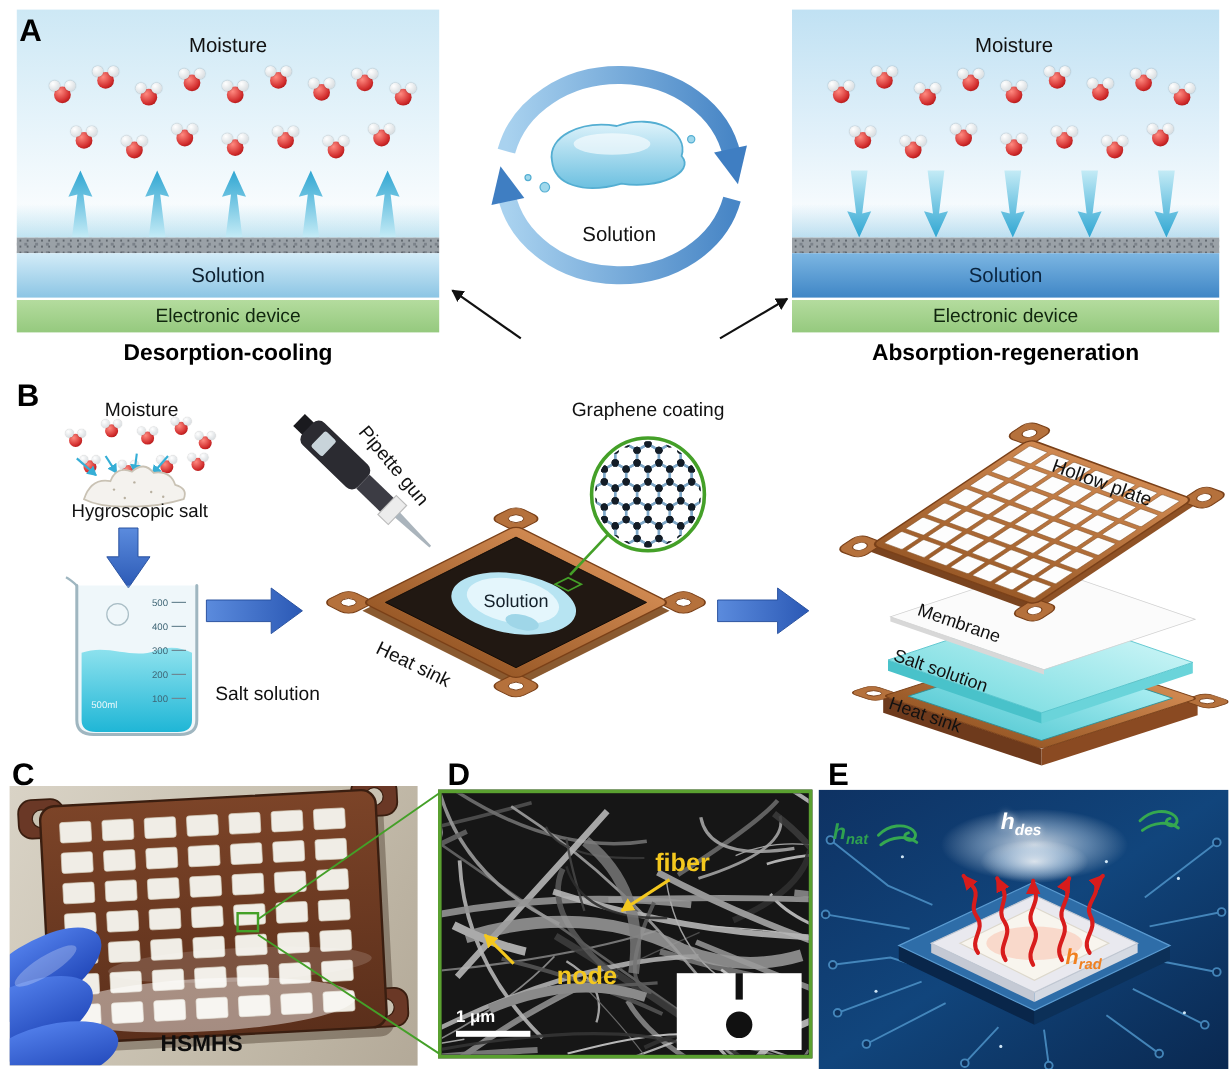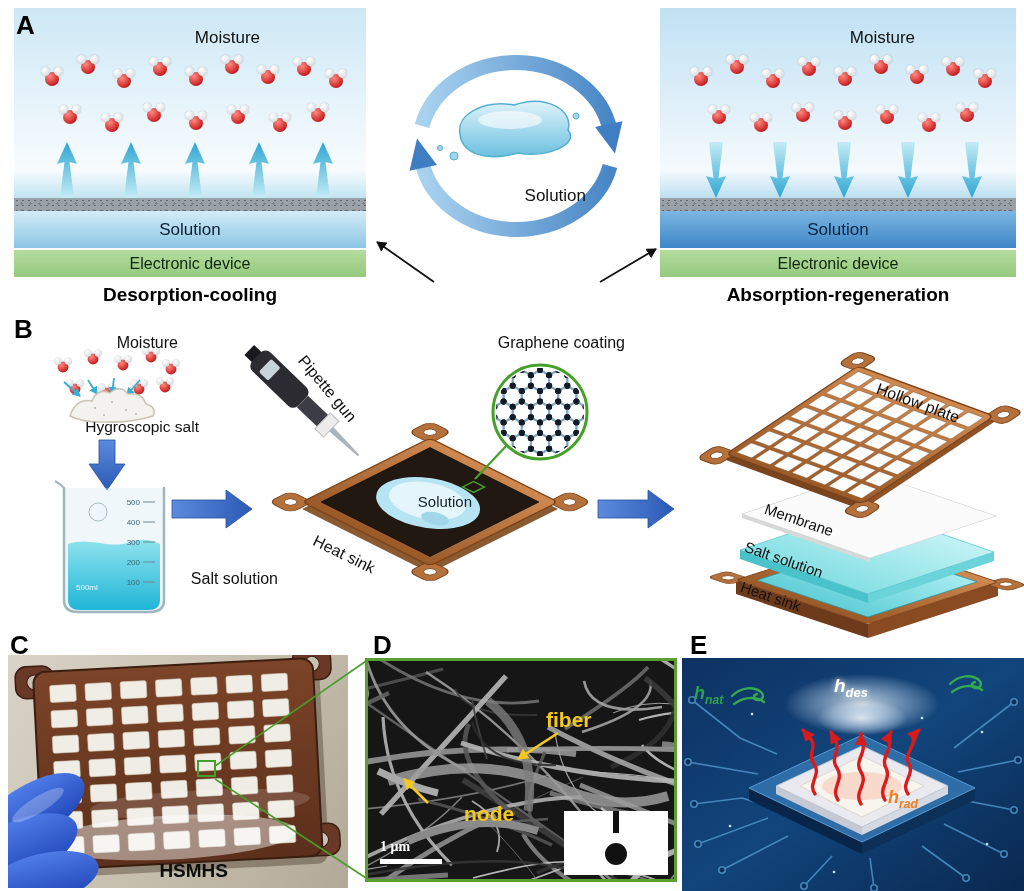--- a/index.html
+++ b/index.html
@@ -1,19 +1,19 @@
 <!DOCTYPE html>
 <html><head>
 <meta charset="utf-8">
 <style>
   html,body{margin:0;padding:0;background:#fff;}
   .fig{position:relative;width:1024px;height:891px;background:#ffffff;font-family:"Liberation Sans",sans-serif;overflow:hidden;}
   .abs{position:absolute;}
   .lbl{position:absolute;color:#111;font-size:16px;line-height:1.15;}
-  .center{text-align:right;}
+  .center{text-align:center;}
   .cap{position:absolute;font-weight:bold;font-size:19px;color:#000;text-align:center;}
   .band{position:absolute;display:flex;align-items:center;justify-content:center;font-size:17px;color:#0d2030;}
   .plabel{position:absolute;font-weight:bold;font-size:26px;color:#000;line-height:1;}
   .rot{transform-origin:left top;white-space:nowrap;}
   .membrane-strip{background-color:#9aa1a7;background-image:radial-gradient(circle,#5f666d 22%,transparent 23%),radial-gradient(circle,#7b828a 22%,transparent 23%);background-size:6px 5px,9px 7px;background-position:0 0,3px 2px;}
   .mol{position:absolute;width:14px;height:14px;border-radius:50%;background:radial-gradient(circle at 35% 30%,#ff8a80,#d32f2f 60%,#8e0000);}
   .mol::before,.mol::after{content:"";position:absolute;width:9px;height:9px;border-radius:50%;background:radial-gradient(circle at 35% 30%,#ffffff,#ccd2d6);box-shadow:0 0 1px rgba(0,0,0,.45);top:-5px;}
   .mol::before{left:-4px;}.mol::after{right:-4px;}
   .mol.small{transform:scale(.78);}
   .elabel{position:absolute;font-weight:bold;font-style:italic;font-size:18px;line-height:1;}
@@ -785,21 +785,21 @@
           <path d="M120 40 Q 170 80 160 150" stroke="#7d7d7d" stroke-width="9" fill="none" opacity="0.8"></path>
           <path d="M10 110 Q 40 125 70 132" stroke="#aaaaaa" stroke-width="7" fill="none"></path>
         </g>
       <g stroke="#f4c81e" stroke-width="2.6">
         <line x1="190" y1="72" x2="150" y2="98" marker-end="url(#yelArr)"></line>
         <line x1="60" y1="142" x2="36" y2="118" marker-end="url(#yelArr)"></line>
       </g>
     </svg>
     <div class="ylabel" style="left:178px;top:48px;">fiber</div>
     <div class="ylabel" style="left:64px;top:142px;margin-left:32px;">node</div>
-    <div class="abs" style="left:12px;top:178px;color:#fff;font-size:14px;font-weight:bold;font-family:Liberation Serif, serif;">1 μm</div>
+    <div class="abs" style="left:12px;top:178px;color:#fff;font-size:14px;font-weight:bold;">1 μm</div>
     <div class="abs" style="left:12px;top:198px;width:62px;height:5px;background:#fff;"></div>
     <div class="abs" style="left:196px;top:150px;width:104px;height:64px;background:#fff;">
       <div class="abs" style="left:49px;top:0;width:6px;height:22px;background:#111;"></div>
       <div class="abs" style="left:41px;top:32px;width:22px;height:22px;border-radius:50%;background:#111;"></div>
     </div>
   </div>
 
   <div class="abs" style="left:682px;top:658px;width:342px;height:233px;overflow:hidden;">
     <svg width="342" height="233">
       <defs>

